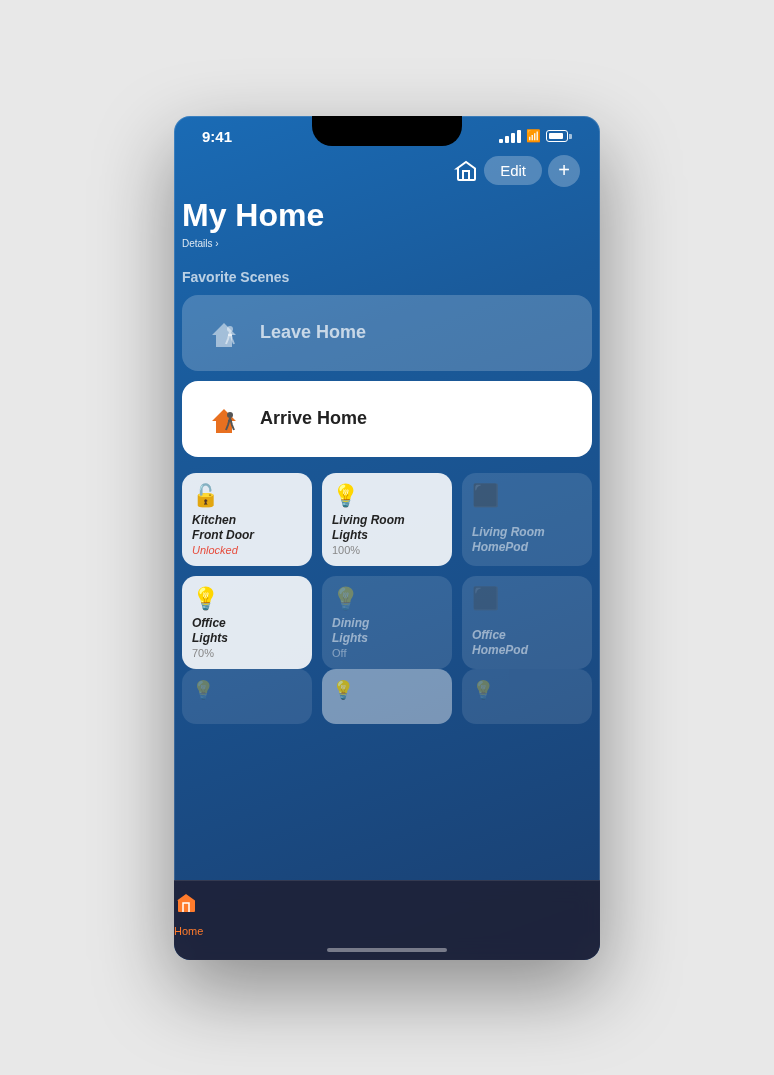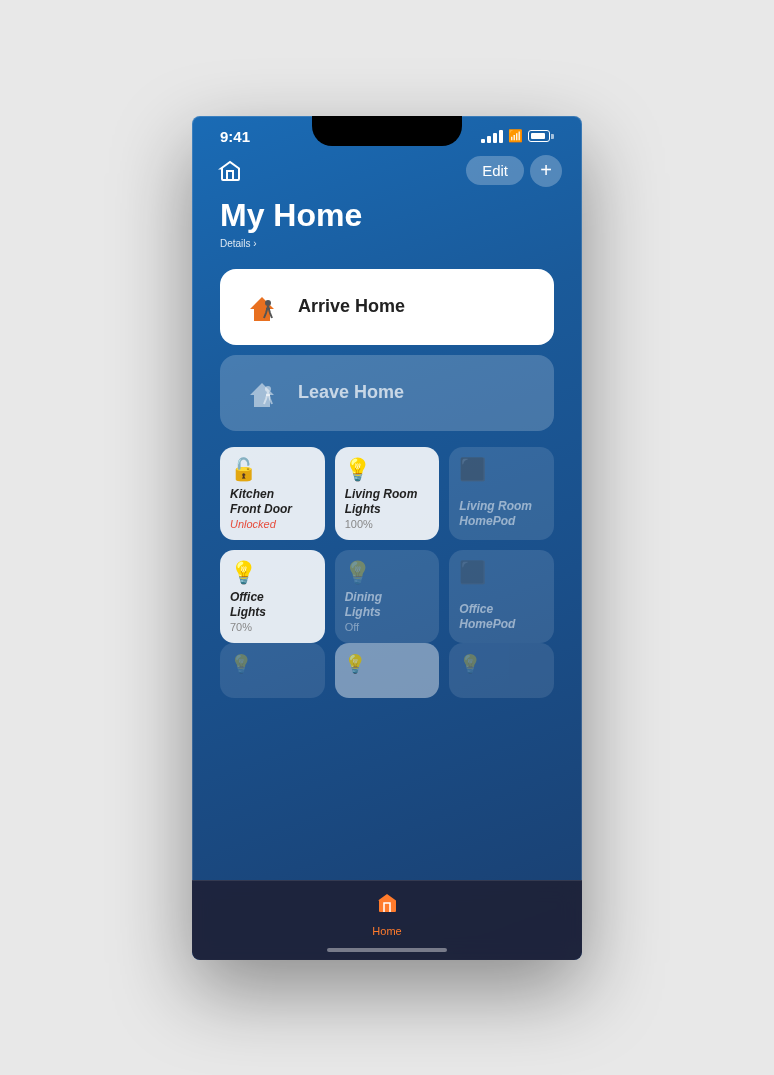--- a/index.html
+++ b/index.html
@@ -5,24 +5,24 @@
     * { box-sizing: border-box; margin: 0; padding: 0; }
     body {
       background: #e8e8e8;
       display: flex;
       justify-content: center;
       align-items: center;
       min-height: 100vh;
       font-family: -apple-system, 'SF Pro Display', 'Helvetica Neue', Arial, sans-serif;
     }
     .phone-frame {
-      width: 390px;
+      width: 426px;
       height: 844px;
       background: linear-gradient(160deg, #1a6bb5 0%, #1a5a9a 30%, #1a4f8a 60%, #1a3f70 100%);
-      border-radius: 8px;
+      border-radius: 16px;
       overflow: hidden;
       position: relative;
       box-shadow: 0 30px 80px rgba(0,0,0,0.4), inset 0 0 0 1px rgba(255,255,255,0.15);
     }
     .phone-inner {
       width: 100%;
       height: 100%;
       position: relative;
       overflow: hidden;
     }
@@ -92,21 +92,21 @@
     }
     .battery-tip {
       width: 3px;
       height: 5px;
       background: rgba(255,255,255,0.6);
       border-radius: 0 1px 1px 0;
     }
     
     .top-bar {
       display: flex;
-      justify-content: space-between;
+      justify-content: flex-end;
       align-items: center;
       padding: 4px 20px 8px;
     }
     .home-icon-btn {
       width: 36px;
       height: 36px;
       display: flex;
       align-items: center;
       justify-content: center;
     }
@@ -133,21 +133,21 @@
       height: 32px;
       color: #fff;
       font-size: 20px;
       display: flex;
       align-items: center;
       justify-content: center;
       cursor: pointer;
     }
     
     .content {
-      padding: 0 28px;
+      padding: 0 8px;
       overflow-y: auto;
       height: calc(100% - 110px);
     }
     .home-title {
       font-size: 32px;
       font-weight: 700;
       color: #fff;
       margin-bottom: 4px;
     }
     .home-subtitle {
@@ -261,21 +261,20 @@
       height: 80px;
       display: flex;
       align-items: flex-start;
       padding-top: 10px;
       border-top: 1px solid rgba(255,255,255,0.1);
     }
     .tab-item {
       flex: 1;
       display: flex;
       flex-direction: column;
-      align-items: center;
       gap: 4px;
       cursor: pointer;
     }
     .tab-icon {
       font-size: 22px;
     }
     .tab-label {
       font-size: 11px;
       font-weight: 500;
     }
@@ -346,45 +345,46 @@
         <button class="edit-btn">Edit</button>
         <button class="plus-btn">+</button>
       </div>
     </div>
 
     <div class="content">
 
       <h1 class="home-title">My Home</h1>
       <div class="details-link">Details ›</div>
 
-
-      <div class="scene-card active">
-        <div class="scene-icon-wrap">
-          <svg width="40" height="40" viewBox="0 0 40 40">
-
-            <polygon points="8,22 20,10 32,22 28,22 28,34 12,34 12,22" fill="#e87020"></polygon>
-
-            <circle cx="26" cy="16" r="3" fill="#555"></circle>
-            <path d="M26 19 L24 26 L22 31 M26 19 L28 26 L30 31" stroke="#555" stroke-width="2" fill="none"></path>
-            <path d="M24 22 L28 22" stroke="#555" stroke-width="2"></path>
-          </svg>
-        </div>
-        <span class="scene-label">Arrive Home</span>
-      </div>
+      <div class="section-title">Favorite Scenes</div>
 
       <div class="scene-card inactive">
         <div class="scene-icon-wrap">
           <svg width="40" height="40" viewBox="0 0 40 40">
             <polygon points="8,22 20,10 32,22 28,22 28,34 12,34 12,22" fill="rgba(255,255,255,0.5)"></polygon>
             <circle cx="26" cy="16" r="3" fill="rgba(255,255,255,0.5)"></circle>
             <path d="M26 19 L24 26 L22 31 M26 19 L28 26 L30 31" stroke="rgba(255,255,255,0.5)" stroke-width="2" fill="none"></path>
             <path d="M24 22 L28 22" stroke="rgba(255,255,255,0.5)" stroke-width="2"></path>
           </svg>
         </div>
         <span class="scene-label">Leave Home</span>
+      </div>
+
+      <div class="scene-card active">
+        <div class="scene-icon-wrap">
+          <svg width="40" height="40" viewBox="0 0 40 40">
+
+            <polygon points="8,22 20,10 32,22 28,22 28,34 12,34 12,22" fill="#e87020"></polygon>
+
+            <circle cx="26" cy="16" r="3" fill="#555"></circle>
+            <path d="M26 19 L24 26 L22 31 M26 19 L28 26 L30 31" stroke="#555" stroke-width="2" fill="none"></path>
+            <path d="M24 22 L28 22" stroke="#555" stroke-width="2"></path>
+          </svg>
+        </div>
+        <span class="scene-label">Arrive Home</span>
       </div>
 
       <div class="accessories-section">
         <div class="accessories-grid">
 
           <div class="accessory-tile active">
             <div class="acc-icon">🔓</div>
             <div>
               <div class="acc-name">Kitchen<br>Front Door</div>
               <div class="acc-status unlocked">Unlocked</div>

